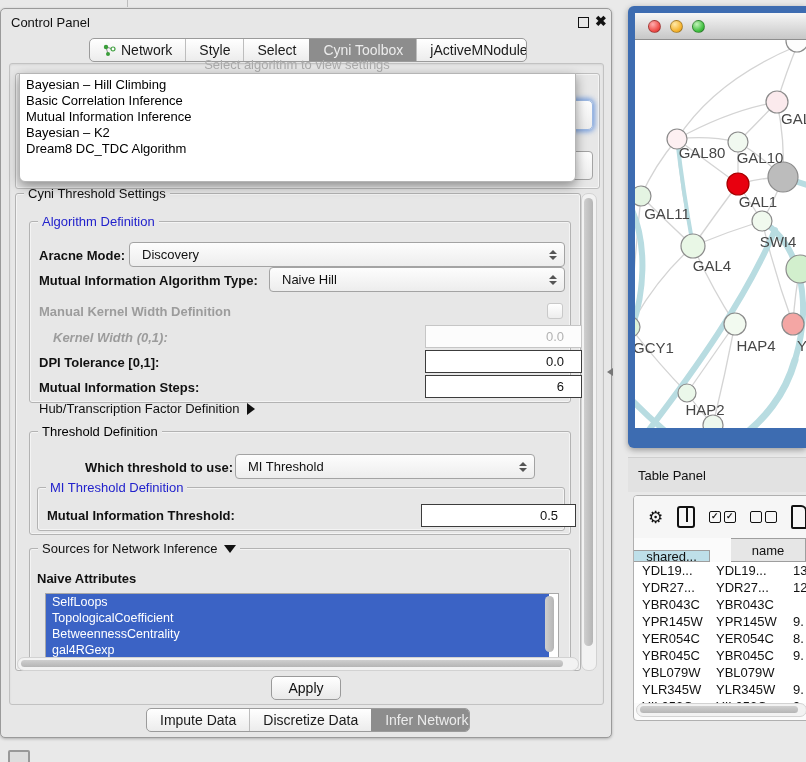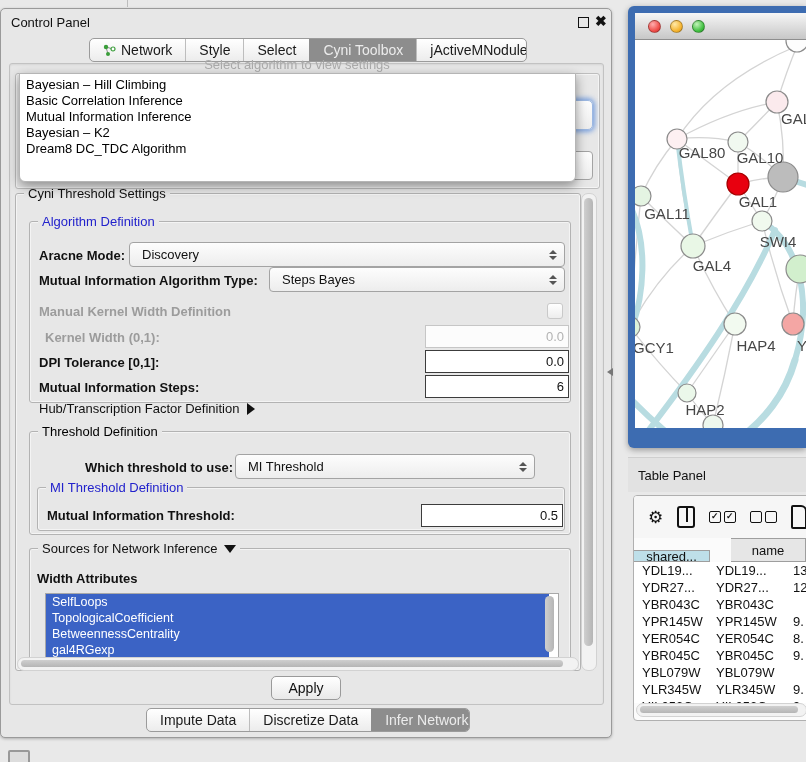--- a/index.html
+++ b/index.html
@@ -35,21 +35,21 @@
   
   .combo{display:flex;align-items:center;background:linear-gradient(#fdfdfd,#ededed);
     border:1px solid #a3a3a3;border-radius:4px;font-size:13px;color:#111;}
   .combo .ctext{flex:1;padding-left:12px;white-space:nowrap;overflow:hidden;}
   .spin{width:14px;display:flex;flex-direction:column;align-items:center;gap:2px;margin-right:4px;}
   .spin i{display:block;width:0;height:0;border-left:4px solid transparent;border-right:4px solid transparent;}
   .spin .up{border-bottom:4px solid #555;}
   .spin .dn{border-top:4px solid #555;}
   
   .field{background:#fff;border:1px solid #3c3c3c;display:flex;align-items:center;
-    justify-content:flex-end;padding-right:4px;font-size:13px;color:#111;}
+    justify-content:flex-end;padding-right:17px;font-size:13px;color:#111;}
   .field.disabled{border:1px solid #c6c6c6;color:#b3b3b3;background:#fcfcfc;}
   .checkbox{width:14px;height:14px;border:1px solid #c9c9c9;border-radius:3px;
     background:linear-gradient(#ffffff,#ededed);}
   
   .popup{background:#fff;border:1px solid #b5b5b5;border-radius:0 0 6px 6px;
     box-shadow:0 4px 12px rgba(0,0,0,.40);z-index:10;}
   .dd-item{height:16px;line-height:16px;font-size:13px;color:#000;padding-left:6px;white-space:nowrap;}
   .dd-item.bold{font-weight:bold;}
   .placeholder{font-size:13px;color:#ababab;text-align:center;}
   
@@ -158,31 +158,31 @@
     <div class="abs combo" style="left:128px;top:233px;width:434px;height:23px;">
       <span class="ctext">Discovery</span>
       <span class="spin">
           <i class="up"></i>
           <i class="dn"></i>
         </span>
     </div>
 
     <div class="abs lbl" style="left:38px;top:264px;">Mutual Information Algorithm Type:</div>
     <div class="abs combo" style="left:268px;top:258px;width:294px;height:23px;">
-      <span class="ctext">Steps Bayes</span>
+      <span class="ctext">Naive Hill</span>
       <span class="spin">
           <i class="up"></i>
           <i class="dn"></i>
         </span>
     </div>
 
     <div class="abs lbl disabled" style="left:38px;top:295px;">Manual Kernel Width Definition</div>
     <div class="abs checkbox" style="left:546px;top:294px;"></div>
 
-    <div class="abs lbl disabled" style="left:44px;top:321px;">Kernel Width (0,1):</div>
+    <div class="abs lbl disabled" style="left:52px;top:321px;font-style:italic;">Kernel Width (0,1):</div>
     <div class="abs field disabled" style="left:424px;top:316px;width:138px;height:21px;">0.0</div>
 
     <div class="abs lbl" style="left:38px;top:346px;">DPI Tolerance [0,1]:</div>
     <div class="abs field" style="left:424px;top:341px;width:138px;height:21px;">0.0</div>
 
     <div class="abs lbl" style="left:38px;top:371px;">Mutual Information Steps:</div>
     <div class="abs field" style="left:424px;top:366px;width:138px;height:21px;">6</div>
 
     <div class="abs" style="left:38px;top:392px;font-size:13px;color:#111;display:flex;align-items:center;gap:8px;">
       <span>Hub/Transcription Factor Definition</span>
@@ -207,21 +207,21 @@
     </div>
     <div class="abs lbl" style="left:46px;top:499px;">Mutual Information Threshold:</div>
     <div class="abs field" style="left:420px;top:495px;width:136px;height:21px;">0.5</div>
 
     <div class="abs group" style="left:28px;top:539px;width:540px;height:118px;border-bottom:none;">
       <span class="legend" style="display:flex;align-items:center;gap:6px;">
         <span>Sources for Network Inference</span>
         <span style="display:inline-block;width:0;height:0;border-left:6px solid transparent;border-right:6px solid transparent;border-top:8px solid #111;"></span>
       </span>
     </div>
-    <div class="abs lbl" style="left:36px;top:562px;">Width Attributes</div>
+    <div class="abs lbl" style="left:36px;top:562px;">Naive Attributes</div>
 
     <div class="abs attr-list" style="left:44px;top:584px;width:512px;height:68px;">
       <div class="attr-item" style="width:497px;">SelfLoops</div>
       <div class="attr-item" style="width:497px;">TopologicalCoefficient</div>
       <div class="attr-item" style="width:497px;">BetweennessCentrality</div>
       <div class="attr-item" style="width:497px;">gal4RGexp</div>
       <div class="abs sb-thumb" style="left:499px;top:2px;width:9px;height:56px;"></div>
     </div>
 
     <div class="abs sb-track" style="left:16px;top:648px;width:560px;height:12px;">

